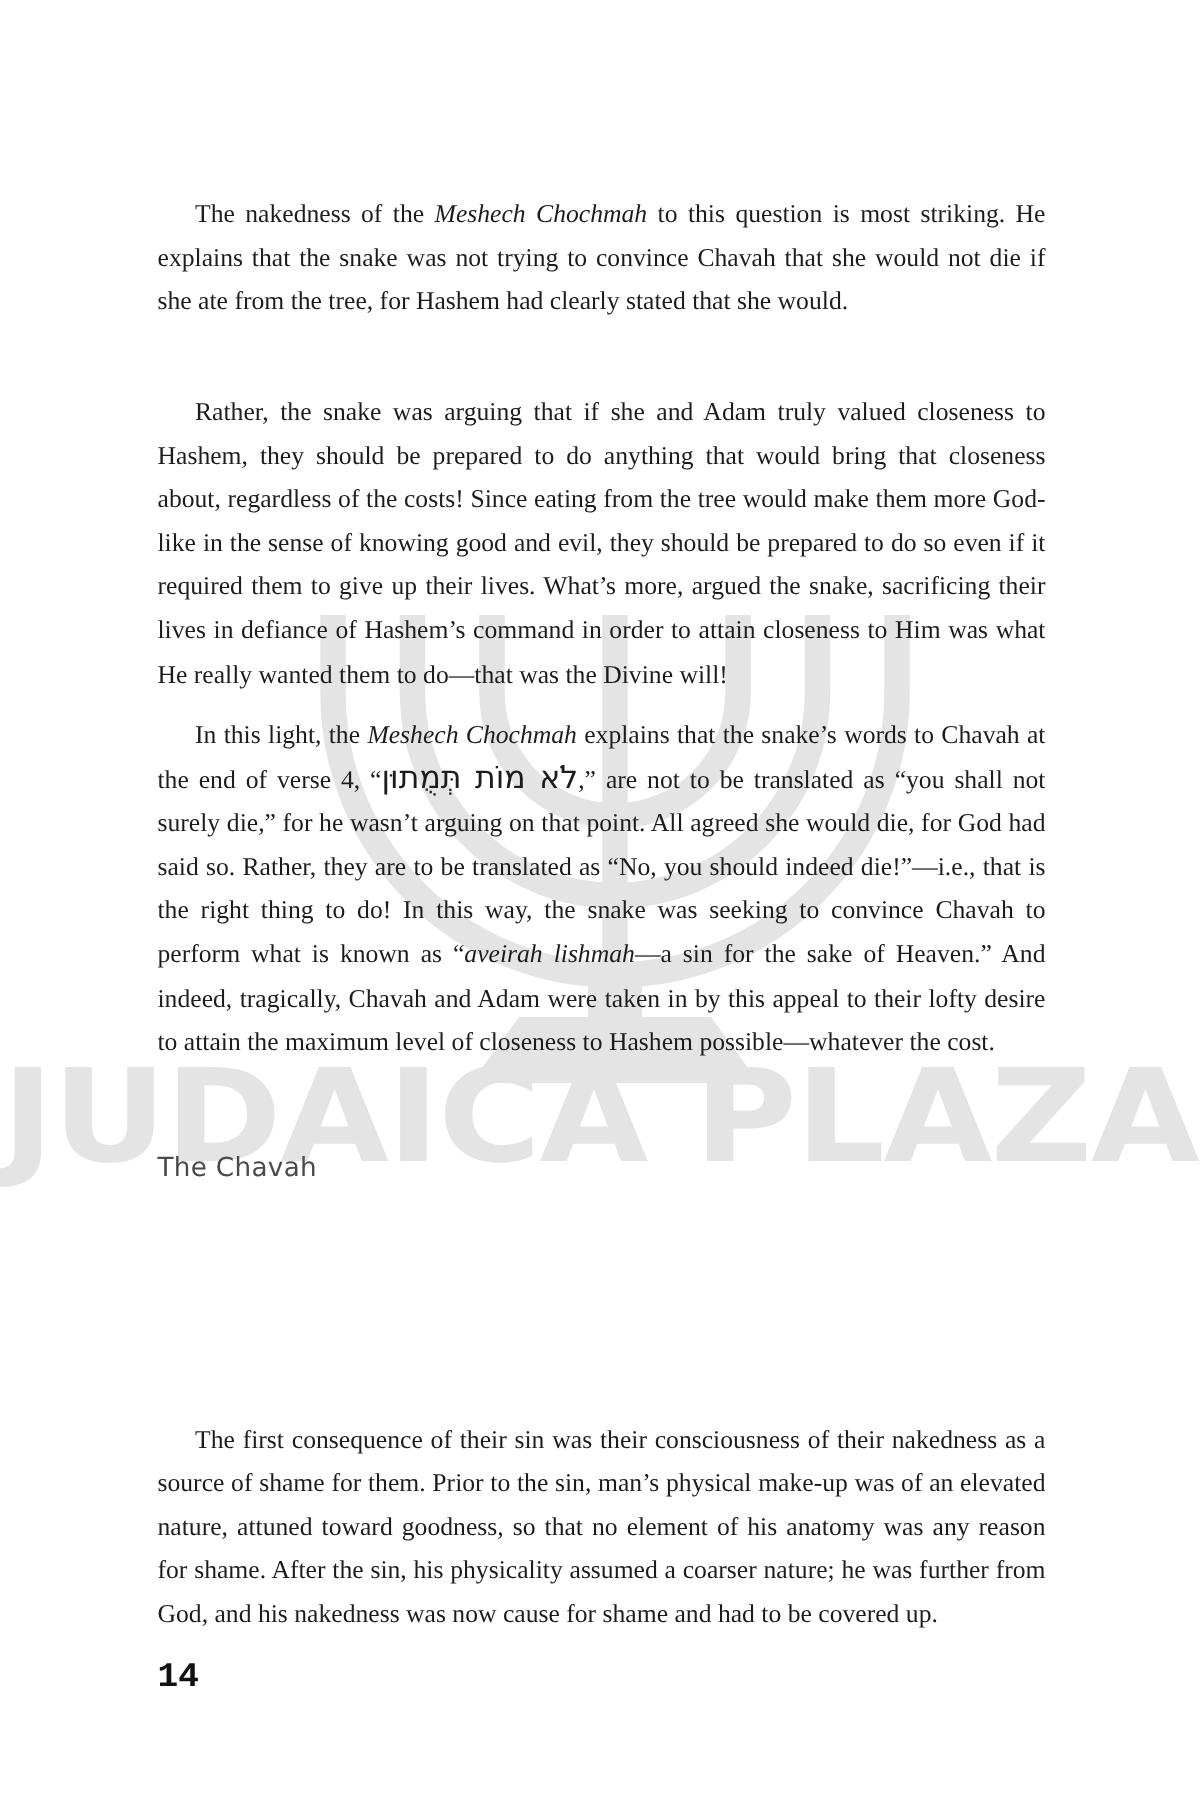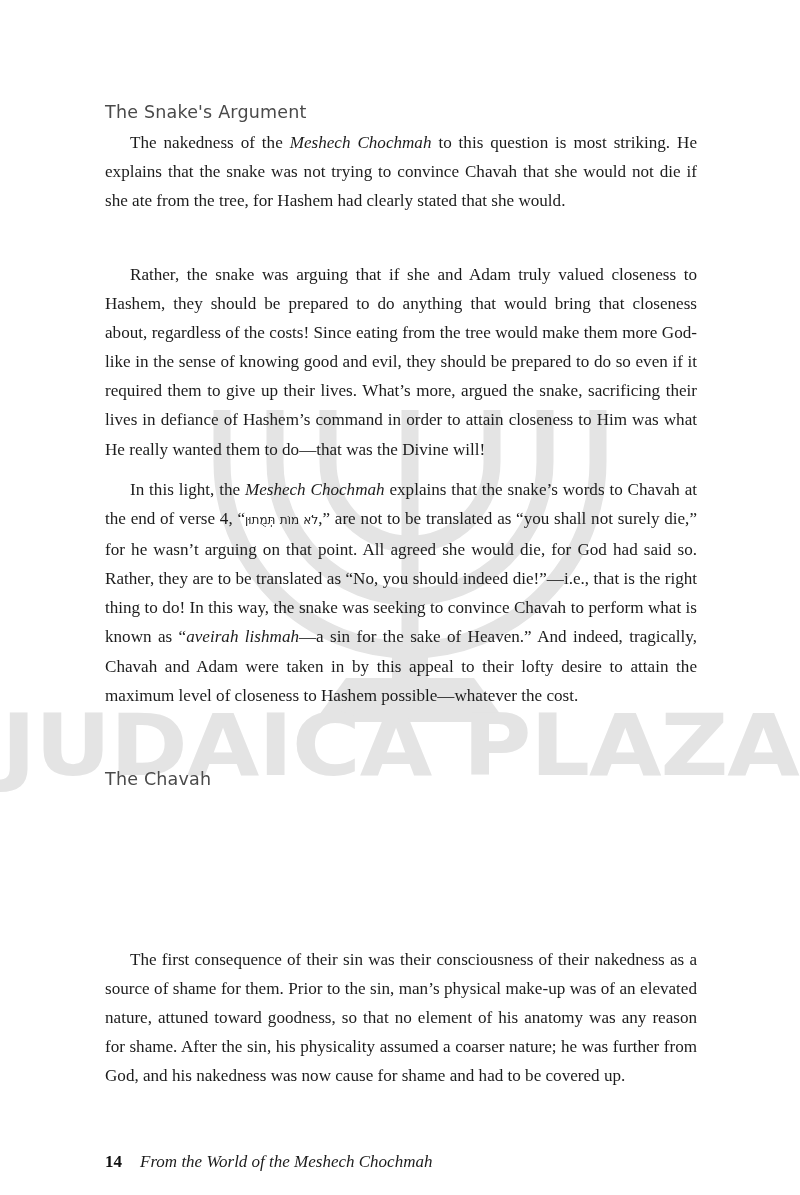--- a/index.html
+++ b/index.html
@@ -84,47 +84,46 @@
     line-height: 29.1px;
     color: #1c1c1c;
     text-align: justify;
     text-justify: inter-word;
     text-indent: 25px;
     hyphens: manual;
   }
   .body-para em { }
   .hebrew {
     font-family: "DejaVu Sans", "Liberation Serif", serif;
-    font-size: 12px;
+    font-size: 21px;
     direction: rtl;
     unicode-bidi: isolate;
   }
 
   #block-1 { top: 128px; }
   #block-2 { top: 260px; }
   #block-3 { top: 475px; }
   #block-4 { top: 795px; }
   #block-5 { top: 945px; }
 
   
   #page-footer {
     position: absolute;
     left: 105px;
     top: 1105px;
     width: 592px;
     display: flex;
     align-items: baseline;
   }
   #footer-page-number {
-    font-family: Liberation Serif, serif;
+    font-family: Liberation Mono, monospace;
     font-weight: bold;
-    font-size: 17px;
+    font-size: 23px;
     color: #111111;
     margin-right: 18px;
-    margin-top: 47px;
   }
   #footer-book-title {
     font-family: "Liberation Serif", "DejaVu Serif", serif;
     font-style: italic;
     font-size: 17px;
     color: #1c1c1c;
   }
 </style>
 </head>
 <body>
@@ -150,21 +149,20 @@
       <rect x="196" y="252" width="36" height="34"></rect>
       <path d="M 150 286 L 278 286 L 310 330 L 118 330 Z"></path>
     </g>
   </svg>
 
   <div id="wordmark-watermark">JUDAICA PLAZA</div>
 </div>
 
 <div id="content-layer">
 
-  <h2 class="section-heading" id="heading-snakes-argument">The Snake's Argument</h2>
 
   <div class="body-block" id="block-1">
     <p class="body-para"><span>The nakedness of the </span><em>Meshech Chochmah</em><span> to this question is most striking. He explains that the snake was not trying to convince Chavah that she would not die if she ate from the tree, for Hashem had clearly stated that she would.</span></p>
   </div>
 
   <div class="body-block" id="block-2">
     <p class="body-para">Rather, the snake was arguing that if she and Adam truly valued closeness to Hashem, they should be prepared to do anything that would bring that closeness about, regardless of the costs! Since eating from the tree would make them more God-like in the sense of knowing good and evil, they should be prepared to do so even if it required them to give up their lives. What’s more, argued the snake, sacrificing their lives in defiance of Hashem’s command in order to attain closeness to Him was what He really wanted them to do—that was the Divine will!</p>
   </div>
 
   <div class="body-block" id="block-3">
@@ -173,16 +171,15 @@
 
   <h2 class="section-heading" id="heading-the-reality">The Chavah</h2>
 
 
   <div class="body-block" id="block-5">
     <p class="body-para">The first consequence of their sin was their consciousness of their nakedness as a source of shame for them. Prior to the sin, man’s physical make-up was of an elevated nature, attuned toward goodness, so that no element of his anatomy was any reason for shame. After the sin, his physicality assumed a coarser nature; he was further from God, and his nakedness was now cause for shame and had to be covered up.</p>
   </div>
 
   <div id="page-footer">
     <span id="footer-page-number">14</span>
-    <span id="footer-book-title">From the World of the Meshech Chochmah</span>
   </div>
 
 </div>
 
 </body></html>

